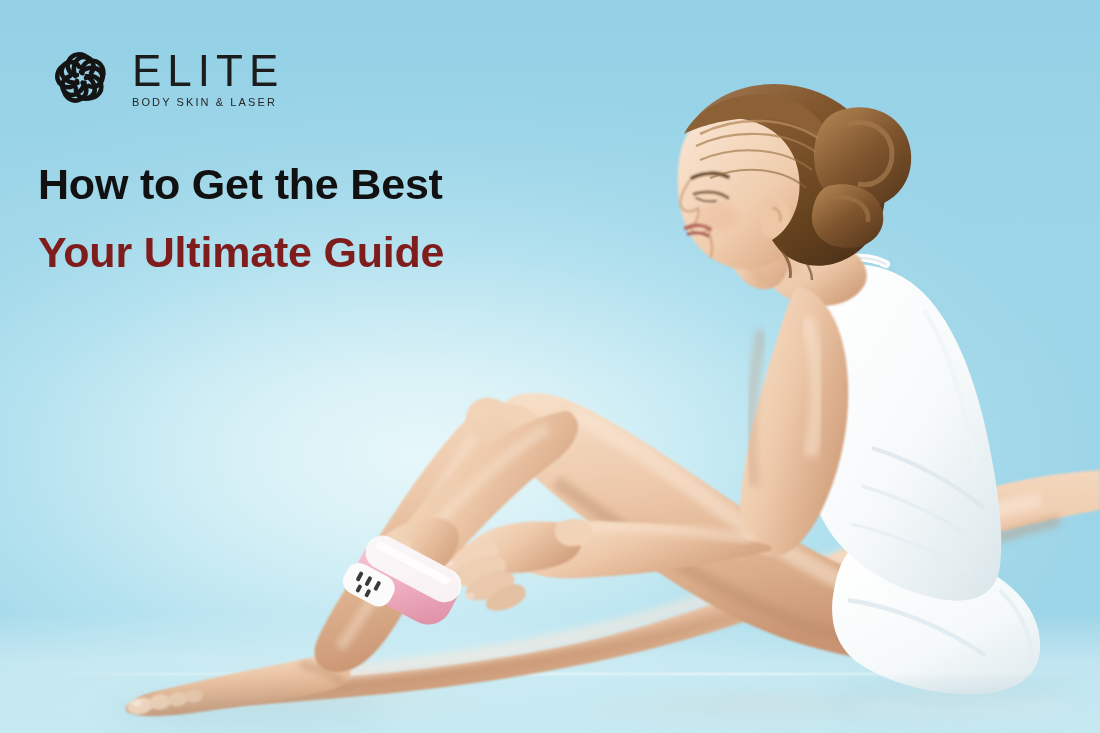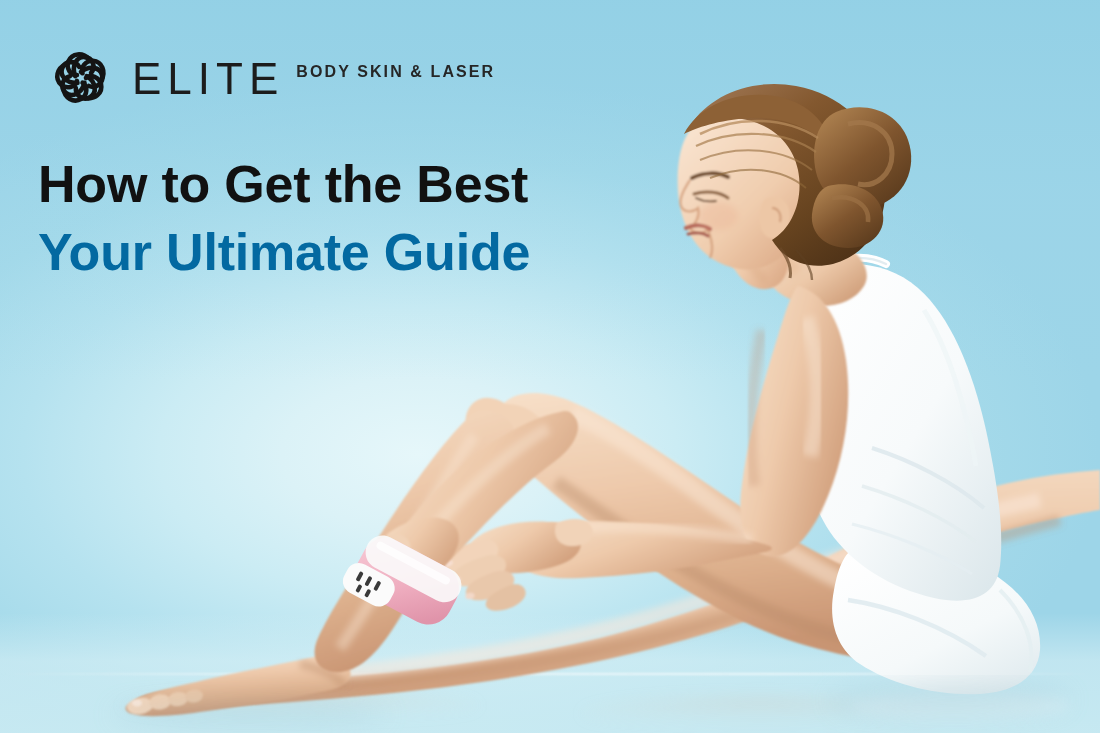--- a/index.html
+++ b/index.html
@@ -67,55 +67,55 @@
   .logo {
     position: absolute;
     left: 44px;
     top: 44px;
     display: flex;
     align-items: center;
     gap: 14px;
     z-index: 40;
   }
   .logo-mark { width: 74px; height: 70px; display: block; }
-  .logo-words { display: flex; flex-direction: row; gap: 12px; }
+  .logo-words { display: flex; flex-direction: column; }
   .logo-name {
     font-size: 44px;
     line-height: 0.94;
     font-weight: 400;
     letter-spacing: 6px;
     color: #1c1c1c;
     white-space: nowrap;
   }
   .logo-tagline {
     margin-top: 5px;
-    font-size: 16px;
-    font-weight: 700;
+    font-size: 11px;
+    font-weight: 400;
     letter-spacing: 2.1px;
     color: #262626;
     white-space: nowrap;
     transform: scaleY(1.02);
   }
 
   
   .headline {
     position: absolute;
     left: 38px;
     top: 150px;
     z-index: 40;
   }
   .hl-line {
-    font-size: 52px;
+    font-size: 43px;
     line-height: 68px;
     font-weight: 700;
     letter-spacing: -0.2px;
     white-space: nowrap;
   }
   .hl-dark { color: #111111; }
-  .hl-accent { color: #0369a1; }
+  .hl-accent { color: #7f1d1d; }
 
   
   .subject {
     position: absolute;
     left: 0; top: 0;
     width: 1100px;
     height: 733px;
     z-index: 20;
   }
   .subject svg { display: block; width: 100%; height: 100%; }

